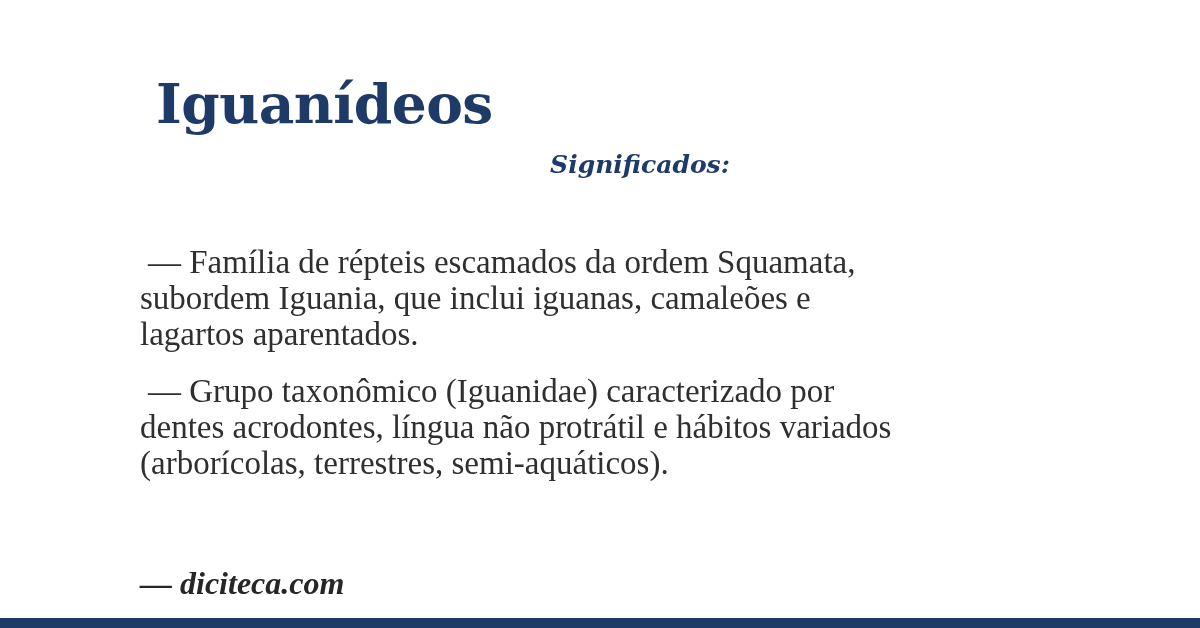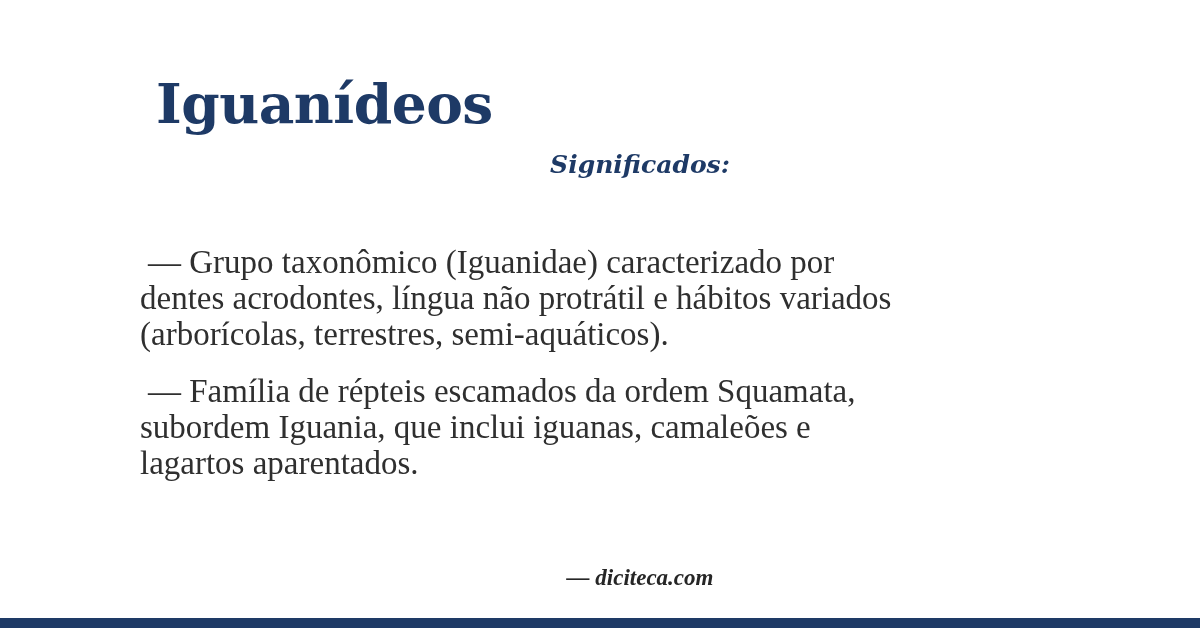--- a/index.html
+++ b/index.html
@@ -52,23 +52,22 @@
   .definition .line {
     display: block;
     white-space: nowrap;
   }
   .definition .line.first { text-indent: 8px; }
   .footer {
     margin-top: 84px;
     font-family: "Liberation Serif", serif;
     font-style: italic;
     font-weight: 600;
-    font-size: 23px;
+    font-size: 32px;
     color: var(--footer-text);
-    text-align: center;
   }
   .bottom-bar {
     position: absolute;
     left: 0;
     bottom: 0;
     width: 100%;
     height: 10px;
     background: var(--accent);
   }
 </style>
@@ -77,29 +76,29 @@
 
 <div class="card">
 
   <h1 class="title">Iguanídeos</h1>
 
   <div class="subtitle">Significados:</div>
 
   <div class="definitions">
 
     <p class="definition">
+      <span class="line first">— Família de répteis escamados da ordem Squamata,</span>
+      <span class="line">subordem Iguania, que inclui iguanas, camaleões e</span>
+      <span class="line">lagartos aparentados.</span>
+    </p>
+
+    <p class="definition">
       <span class="line first">— Grupo taxonômico (Iguanidae) caracterizado por</span>
       <span class="line">dentes acrodontes, língua não protrátil e hábitos variados</span>
       <span class="line">(arborícolas, terrestres, semi-aquáticos).</span>
-    </p>
-
-    <p class="definition">
-      <span class="line first">— Família de répteis escamados da ordem Squamata,</span>
-      <span class="line">subordem Iguania, que inclui iguanas, camaleões e</span>
-      <span class="line">lagartos aparentados.</span>
     </p>
 
   </div>
 
   <div class="footer">— diciteca.com</div>
 
 </div>
 
 <div class="bottom-bar"></div>
 

